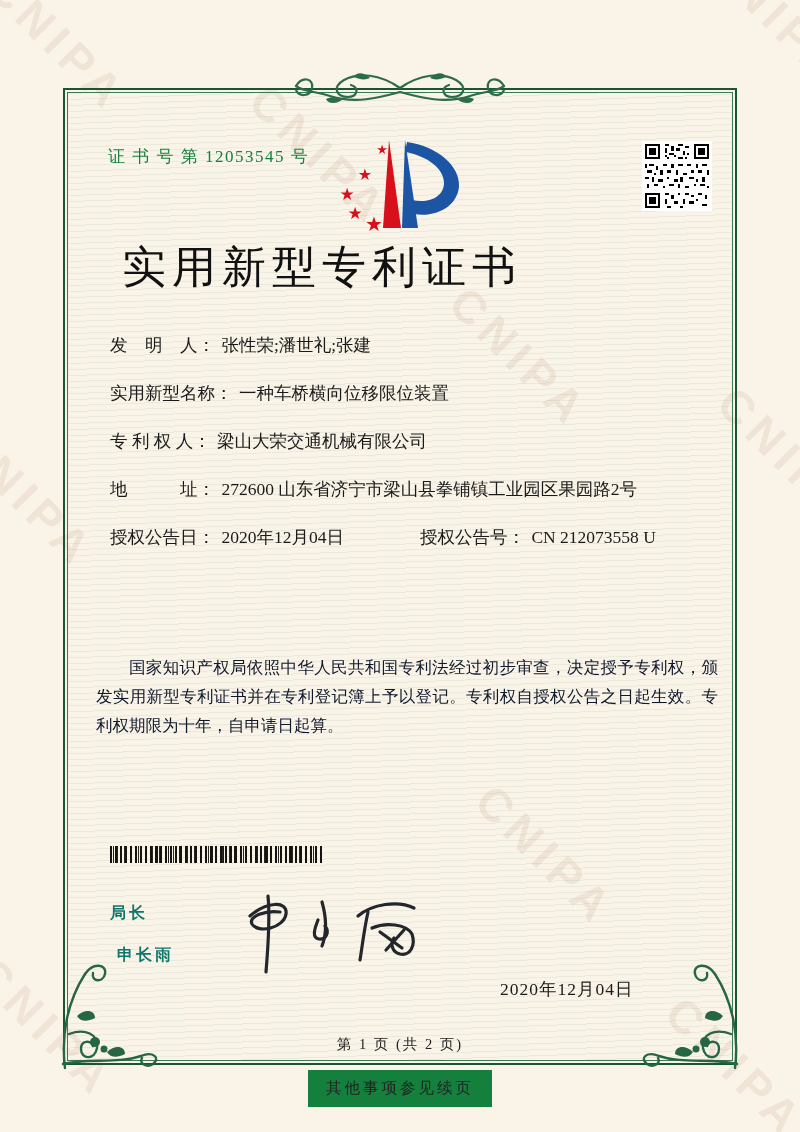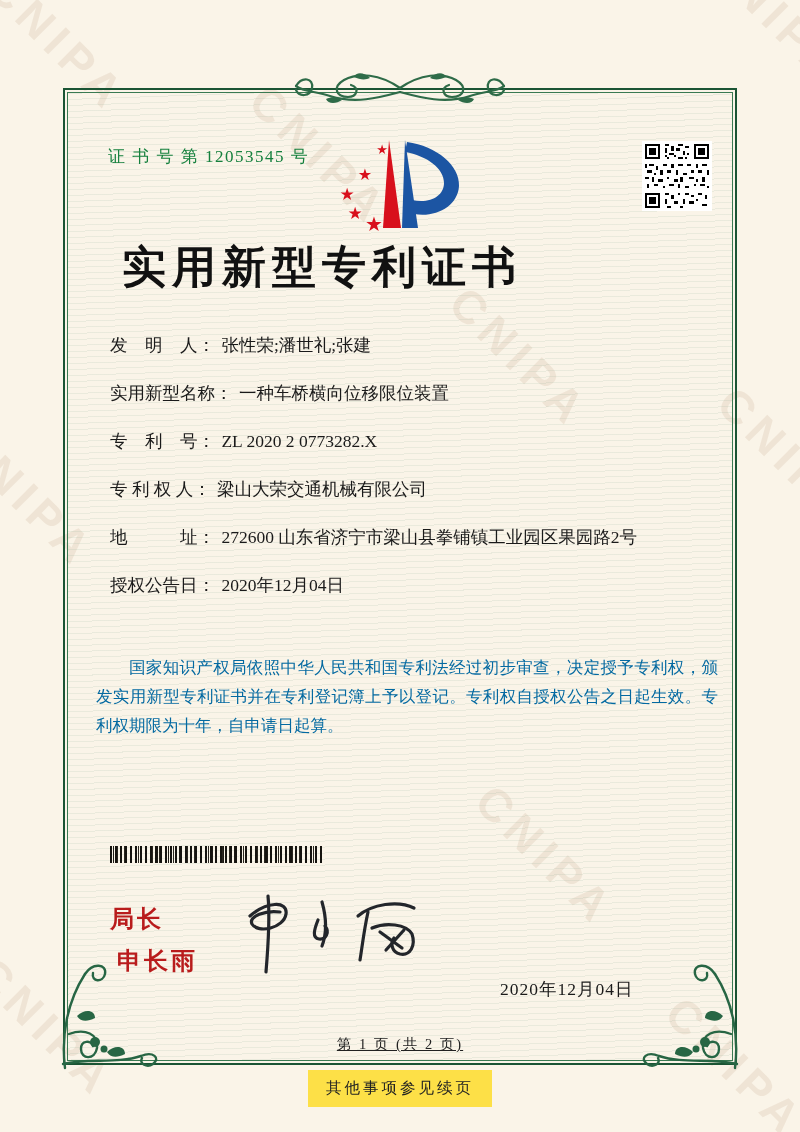--- a/index.html
+++ b/index.html
@@ -19,48 +19,48 @@
 
   .ornament{position:absolute;pointer-events:none;}
 
   .cert-no{position:absolute;left:108px;top:145px;font-size:17px;color:#15803d;letter-spacing:1.5px;}
 
   .logo{position:absolute;left:332px;top:128px;width:150px;height:110px;}
   .qr{position:absolute;left:642px;top:141px;width:70px;height:70px;background:#fff;padding:3px;box-sizing:border-box;}
   .qr svg{width:100%;height:100%;}
 
   .title{position:absolute;left:0;top:238px;width:644px;text-align:center;
-         font-size:44px;font-weight:bold;color:#111;letter-spacing:6px;}
+         font-size:44px;font-weight:normal;color:#111;letter-spacing:6px;}
 
   .fields{position:absolute;left:110px;top:333px;width:610px;font-size:17.5px;color:#1a1a1a;}
   .frow{position:relative;height:26px;margin-bottom:22px;white-space:nowrap;}
   .flabel{display:inline-block;}
   .fvalue{display:inline-block;margin-left:2px;}
   .fpair2{position:absolute;left:310px;top:0;}
 
   .body-text{position:absolute;left:96px;top:653px;width:622px;font-size:16.5px;
-             line-height:29px;color:#0369a1;text-align:justify;}
+             line-height:29px;color:#0f172a;text-align:justify;}
   .body-text p{margin:0;text-indent:2em;}
 
   .barcode{position:absolute;left:110px;top:846px;width:212px;height:17px;
      background:
        repeating-linear-gradient(90deg,#15130f 0 2px,rgba(0,0,0,0) 2px 5px),
        repeating-linear-gradient(90deg,#2a261f 0 1px,rgba(0,0,0,0) 1px 7px),
        repeating-linear-gradient(90deg,rgba(0,0,0,0) 0 3px,#1c1914 3px 4px,rgba(0,0,0,0) 4px 11px);}
 
   .sig-label{position:absolute;left:110px;font-family:Liberation Sans, sans-serif;
-             font-weight:bold;font-size:24px;color:#b91c1c;letter-spacing:3px;}
+             font-weight:bold;font-size:16px;color:#0f766e;letter-spacing:3px;}
   .sig-title{top:903px;}
   .sig-name{top:945px;padding-left:7px;}
   .signature{position:absolute;left:222px;top:886px;width:210px;height:95px;}
 
   .grant-date{position:absolute;left:500px;top:977px;font-size:17.5px;color:#1a1a1a;letter-spacing:1px;}
   .page-num{position:absolute;left:63px;top:1035px;width:674px;text-align:center;
-            font-size:14.5px;color:#222;letter-spacing:2px;text-decoration:underline;}
-  .note{position:absolute;left:308px;top:1070px;background:#fde047;padding:8px 18px;
+            font-size:14.5px;color:#222;letter-spacing:2px;}
+  .note{position:absolute;left:308px;top:1070px;background:#15803d;padding:8px 18px;
         font-size:15.5px;color:#222;letter-spacing:3px;}
 </style>
 </head>
 <body>
 
 <div class="page">
 
   <span class="wm" style="left:-30px;top:14px;">CNIPA</span>
   <span class="wm" style="left:688px;top:-12px;">CNIPA</span>
   <span class="wm" style="left:232px;top:128px;">CNIPA</span>
@@ -146,34 +146,34 @@
   <div class="fields">
     <div class="frow">
       <span class="flabel">发　明　人：</span>
       <span class="fvalue">张性荣;潘世礼;张建</span>
     </div>
     <div class="frow">
       <span class="flabel">实用新型名称：</span>
       <span class="fvalue">一种车桥横向位移限位装置</span>
     </div>
     <div class="frow">
-      <span class="flabel">专　利　号：</span>
-      <span class="fvalue">ZL 2020 2 0773282.X</span>
-    </div>
-    <div class="frow">
       <span class="flabel">专 利 权 人：</span>
       <span class="fvalue">梁山大荣交通机械有限公司</span>
     </div>
     <div class="frow">
       <span class="flabel">地　　　址：</span>
       <span class="fvalue">272600 山东省济宁市梁山县拳铺镇工业园区果园路2号</span>
     </div>
     <div class="frow">
       <span class="flabel">授权公告日：</span>
       <span class="fvalue">2020年12月04日</span>
+      <span class="fpair2">
+        <span class="flabel">授权公告号：</span>
+        <span class="fvalue">CN 212073558 U</span>
+      </span>
     </div>
   </div>
 
   <div class="body-text">
     <p>国家知识产权局依照中华人民共和国专利法经过初步审查，决定授予专利权，颁发实用新型专利证书并在专利登记簿上予以登记。专利权自授权公告之日起生效。专利权期限为十年，自申请日起算。</p>
   </div>
 
   <div class="barcode"></div>
 
   <div class="sig-label sig-title">局长</div>

